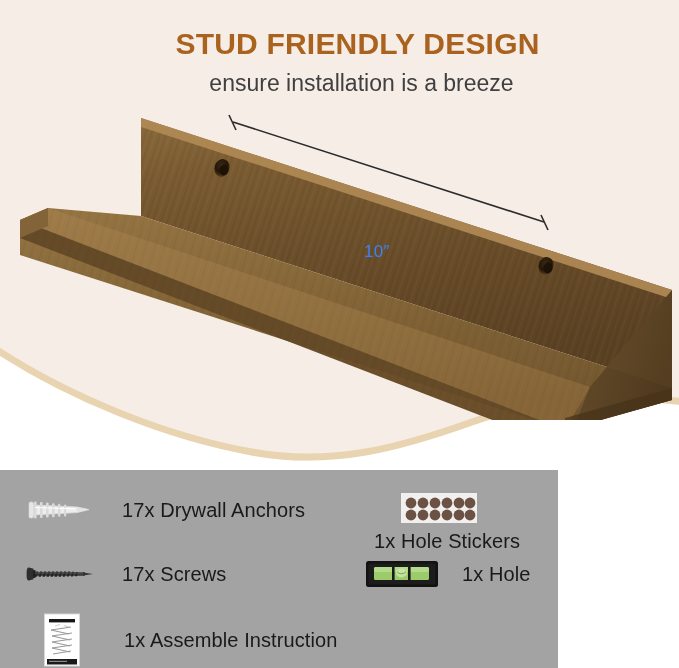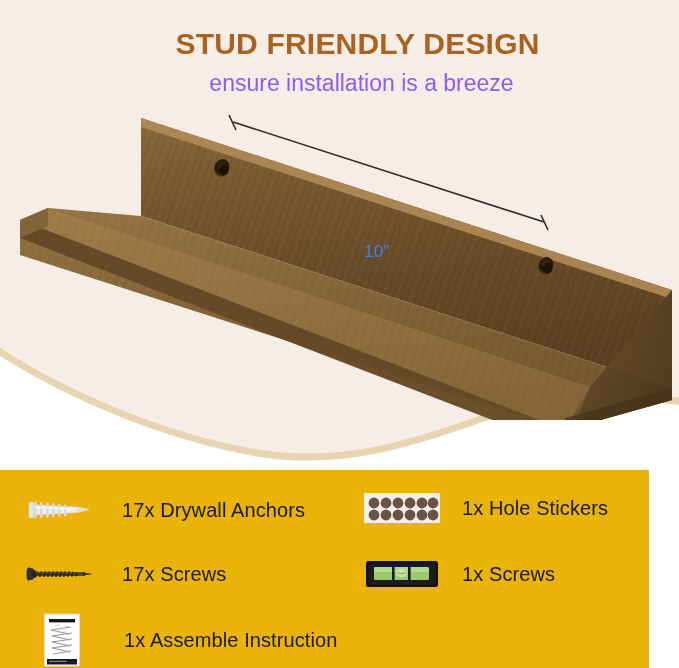--- a/index.html
+++ b/index.html
@@ -51,21 +51,21 @@
   }
   .subheadline {
     position: absolute;
     left: 0; top: 70px;
     width: 679px;
     text-align: center;
     padding-left: 44px;
     box-sizing: border-box;
     font-size: 23px;
     font-weight: 400;
-    color: #8b5cf6;
+    color: #404040;
     line-height: 1.2;
     white-space: nowrap;
   }
 
   
   .shelf-wrap {
     position: absolute;
     left: 0; top: 100px;
     width: 679px;
     height: 320px;
@@ -86,23 +86,23 @@
     font-size: 17px;
     font-weight: 500;
     color: #3b82f6;
     letter-spacing: 0.3px;
   }
 
   
   .acc-area {
     position: absolute;
     left: 0; top: 470px;
-    width: 649px;
+    width: 558px;
     height: 198px;
-    background: #eab308;
+    background: #a3a3a3;
   }
   .acc-row {
     position: absolute;
     display: flex;
     align-items: center;
   }
   .acc-icon {
     width: 88px;
     height: 44px;
     display: flex;
@@ -115,21 +115,21 @@
     color: #1A1A1A;
     letter-spacing: 0.1px;
     white-space: nowrap;
     margin-left: 16px;
   }
 
   
   .r-anchors     { left: 18px;  top: 18px; }
   .r-screws      { left: 18px;  top: 82px; justify-content: center; }
   .r-instruction { left: 18px;  top: 142px; justify-content: flex-end; }
-  .r-stickers    { left: 358px; top: 16px; }
+  .r-stickers    { left: 358px; top: 16px; flex-direction: column; }
   .r-level       { left: 358px; top: 82px; }
 
   .r-stickers .acc-icon,
   .r-level .acc-icon { width: 88px; }
   .r-instruction .acc-icon { height: 56px; }
   .r-instruction .acc-label { margin-left: 18px; }
 
   svg { display: block; }
 </style>
 </head>
@@ -353,21 +353,21 @@
           <rect x="9" y="8" width="55" height="13" rx="1.5" fill="#9CCB6B"></rect>
           <rect x="9" y="8" width="55" height="5" rx="1.5" fill="#B9DE90" opacity="0.85"></rect>
 
           <rect x="27" y="8" width="2.6" height="13" fill="#1A1A1A"></rect>
           <rect x="43" y="8" width="2.6" height="13" fill="#1A1A1A"></rect>
 
           <ellipse cx="36.5" cy="14" rx="5.6" ry="4.4" fill="#C9E6A6" opacity="0.9"></ellipse>
           <path d="M32,12.8 a5.2,4 0 0 0 9,0" fill="none" stroke="#6E9448" stroke-width="1" opacity="0.8"></path>
         </svg>
       </div>
-      <div class="acc-label">1x Screws</div>
+      <div class="acc-label">1x Hole</div>
     </div>
 
     <div class="acc-row r-instruction">
       <div class="acc-icon">
         <svg width="40" height="54" viewBox="0 0 40 54">
           <rect x="2.5" y="1" width="35" height="52" fill="#FFFFFF" stroke="#D8D8D8" stroke-width="1"></rect>
 
           <rect x="7" y="6" width="26" height="3.4" fill="#151515"></rect>
 
           <g stroke="#9A9A9A" stroke-width="1.1" fill="none">

